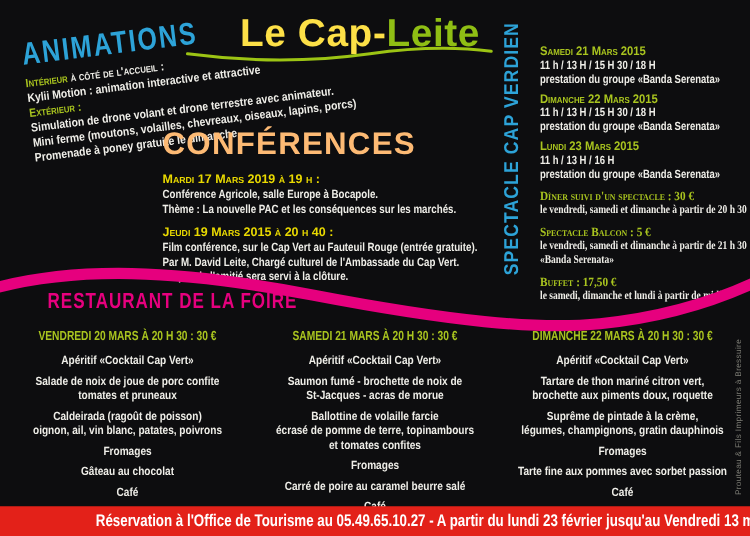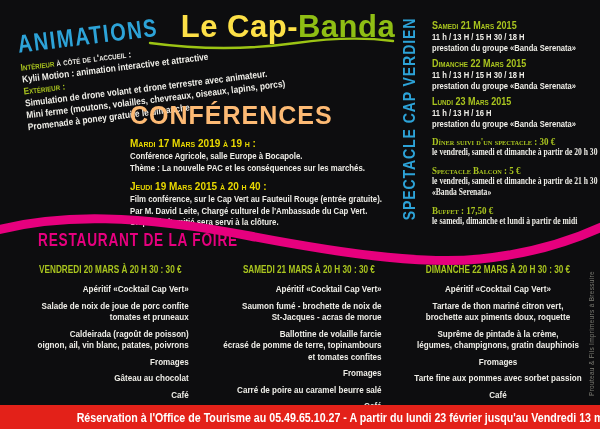--- a/index.html
+++ b/index.html
@@ -28,53 +28,53 @@
   .conf-heading{font-size:25px;letter-spacing:1px;color:#fdba74;white-space:nowrap;margin-bottom:6px;}
   .conf-event{margin-top:8px;}
   .conf-when{font-size:10px;color:#e9d900;margin-bottom:1px;}
   .conf-lines{font-size:9.5px;line-height:11.5px;white-space:pre;transform:scaleX(.82);transform-origin:0 0;}
 
   
   .vertical-label{
     left:410px;top:119px;color:#2da3d8;font-size:16px;letter-spacing:1px;white-space:nowrap;
     transform:translate(-50%,-50%) rotate(-90deg) scaleX(.88);
   }
-  .spectacle{left:432px;top:20px;width:166px;}
+  .spectacle{left:432px;top:36px;width:166px;}
   .show,.offer{margin-bottom:5px;}
   .show-date,.offer-label{font-size:10px;color:#a9c41f;line-height:11px;transform:scaleX(.9);transform-origin:0 0;white-space:nowrap;}
   .show-times,.show-group,.offer-detail{font-size:9.5px;line-height:11px;white-space:pre;transform:scaleX(.8);transform-origin:0 0;}
   .offer{margin-top:7px;font-family:Liberation Serif, serif;}
 
   
   .pink-swoosh{left:0;top:200px;}
   .resto-heading{left:38px;top:230px;font-size:17.5px;letter-spacing:1px;color:#e6007e;transform:scaleX(.78);transform-origin:0 0;white-space:nowrap;}
 
   
   .menus{left:0;top:263px;width:600px;display:flex;}
   .menu-col{text-align:center;}
-  .menu-col.c1{width:204px;text-align:right;}
-  .menu-col.c2{width:192px;text-align:right;}
+  .menu-col.c1{width:204px;}
+  .menu-col.c2{width:192px;}
   .menu-col.c3{width:204px;}
   .menu-head{font-size:10.5px;color:#a9c41f;line-height:13px;margin-bottom:7px;transform:scaleX(.78);transform-origin:50% 0;white-space:nowrap;}
   .menu-item{font-size:9.5px;line-height:11.5px;white-space:pre;margin-bottom:5px;transform:scaleX(.85);transform-origin:50% 0;}
 
   
   .footer{left:0;bottom:0;width:600px;height:24px;background:#e32119;text-align:center;line-height:24px;}
   .footer-text{display:inline-block;color:#ffffff;font-size:13.5px;white-space:nowrap;transform:scaleX(.79);transform-origin:50% 50%;}
 
   
   .credit{left:588px;top:396px;font-size:6.5px;font-weight:normal;color:#7c7c74;letter-spacing:.3px;white-space:nowrap;transform:rotate(-90deg);transform-origin:0 0;}
 </style>
 </head>
 <body>
 
 <div class="poster">
 
   <div class="abs title">
-    <span class="t1">Le Cap-</span><span class="t2">Banda</span>
+    <span class="t1">Le Cap-</span><span class="t2">Leite</span>
   </div>
   <svg class="abs title-swoosh" width="248" height="16" viewBox="0 0 248 16">
     <path d="M2,7 C 55,14 105,13 148,7 C 190,1 222,2 245,5" fill="none" stroke="#9cc414" stroke-width="2.4" stroke-linecap="round"></path>
   </svg>
 
   <div class="abs animations">
     <div class="anim-heading">ANIMATIONS</div>
     <div class="anim-line sc"><span class="green-hl">Intérieur</span><span> à côté de l'accueil :</span></div>
     <div class="anim-line">Kylii Motion : animation interactive et attractive</div>
     <div class="anim-line sc green-hl">Extérieur :</div>

